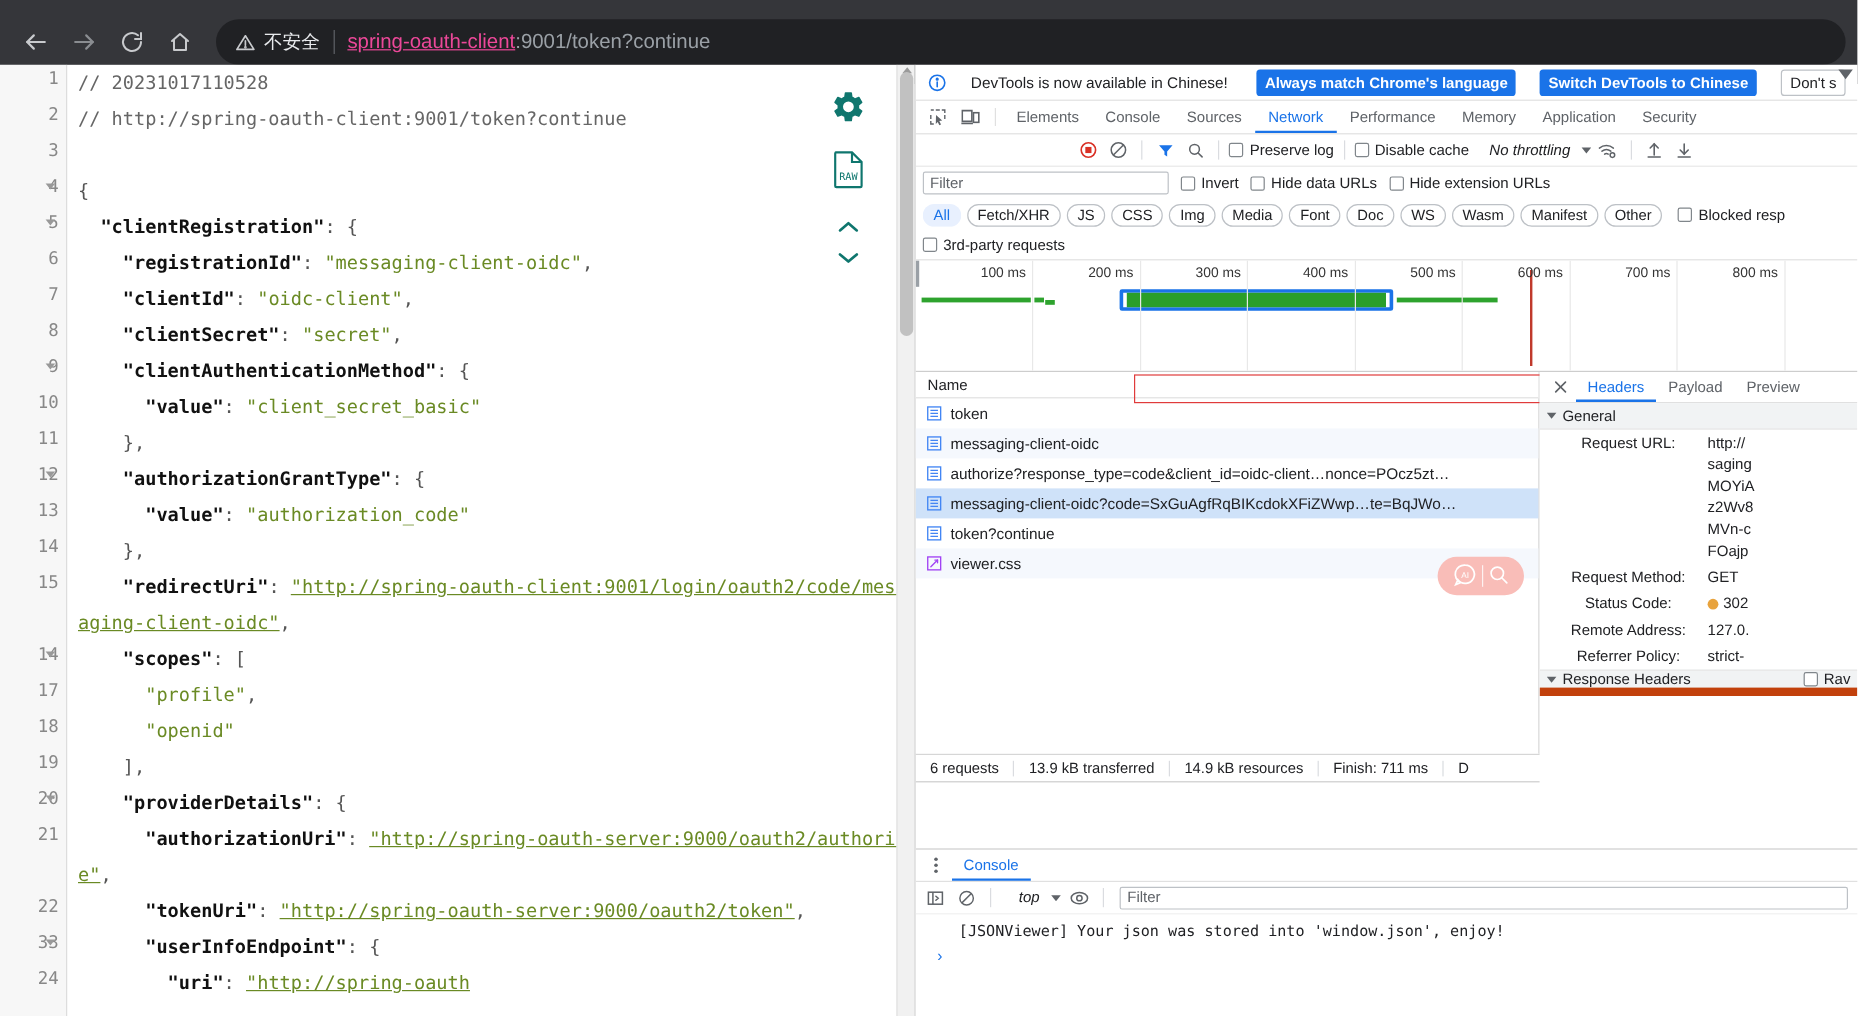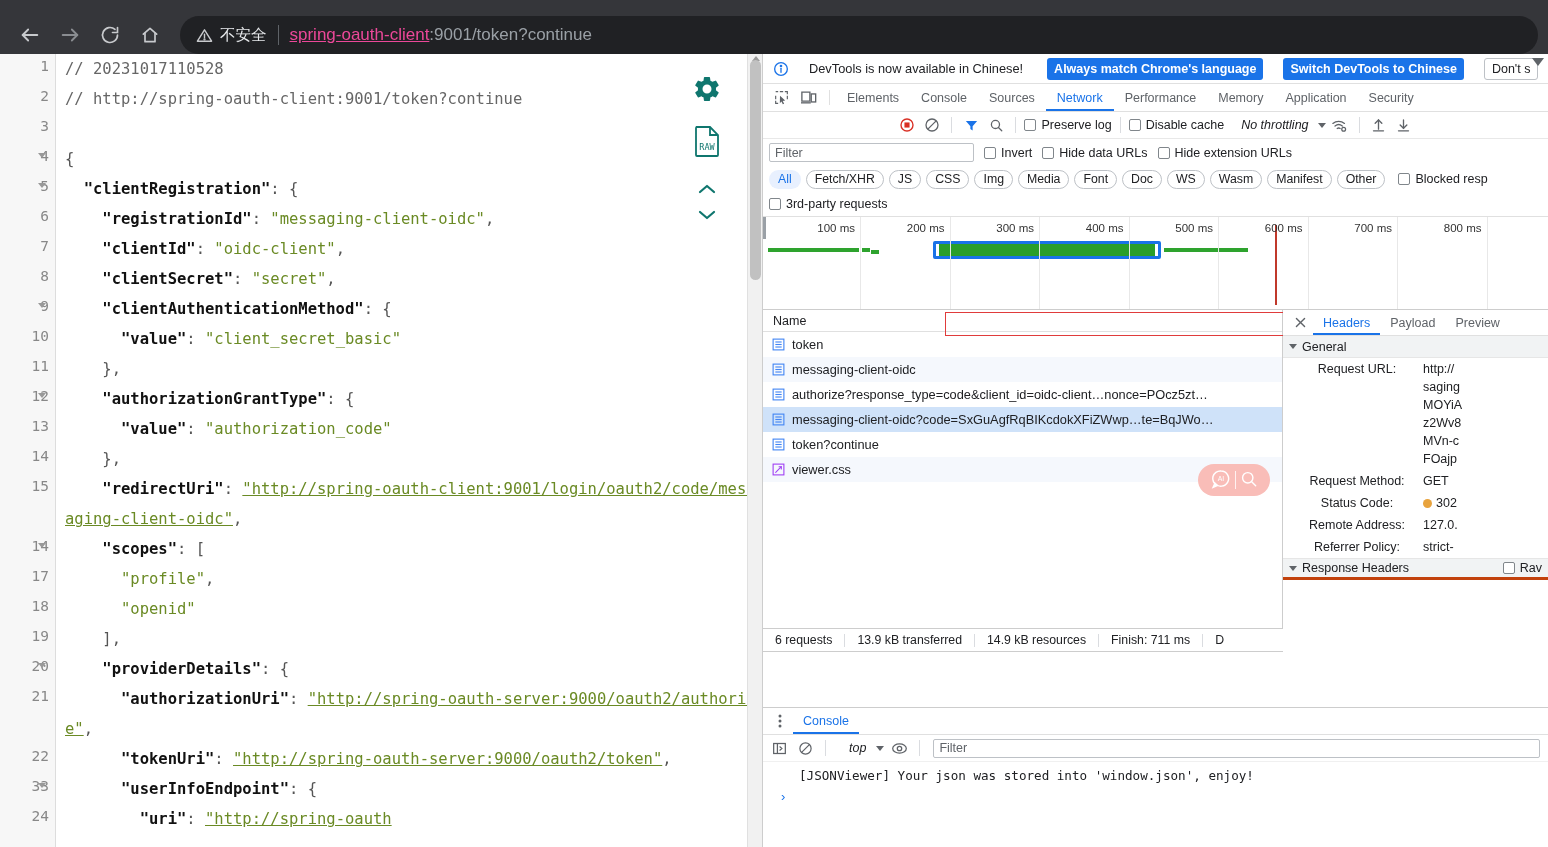--- a/index.html
+++ b/index.html
@@ -265,21 +265,21 @@
     border-bottom: 1px solid #e6e6e6;
   }
   .tri-down { width:0;height:0;border-left:4px solid transparent;border-right:4px solid transparent;border-top:5px solid #5f6368; }
   .kvrow { display:flex; font-size:12.5px; color:#202124; padding: 2px 6px 2px 8px; line-height:18px;}
   .kvkey { width: 132px; flex:none; color:#202124;text-align:center;}
   .kvval { flex:1; word-break: break-all; color:#202124; }
   .status-dot { display:inline-block; width:9px;height:9px;border-radius:50%;background:#e8a33d; margin-right:4px; vertical-align:middle;}
   .sec-head2 {
     height: 22px; display:flex; align-items:center; gap:5px;
     background:#f1f3f4; font-size:12.5px; color:#202124; padding-left:6px;
-    border-top:1px solid #e6e6e6; border-bottom:3px solid #c2410c;
+    border-top:1px solid #e6e6e6; border-bottom:7px solid #c2410c;
     justify-content: space-between; padding-right: 6px;
   }
 
   
   .nw-statusbar {
     height: 24px; display:flex; align-items:center;
     border-top: 1px solid #cdcdcd; border-bottom:1px solid #cdcdcd;
     font-size: 12.3px; color: #202124; width: 520px;
   }
   .sb-item { padding: 0 12px; white-space:nowrap; }

